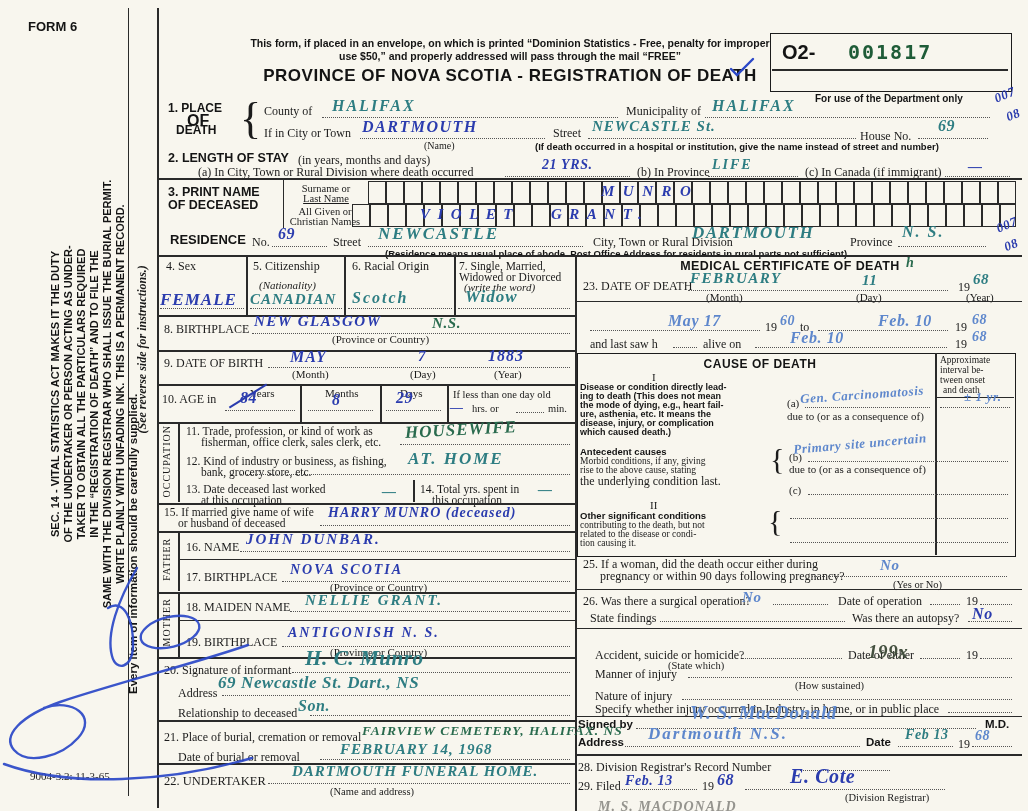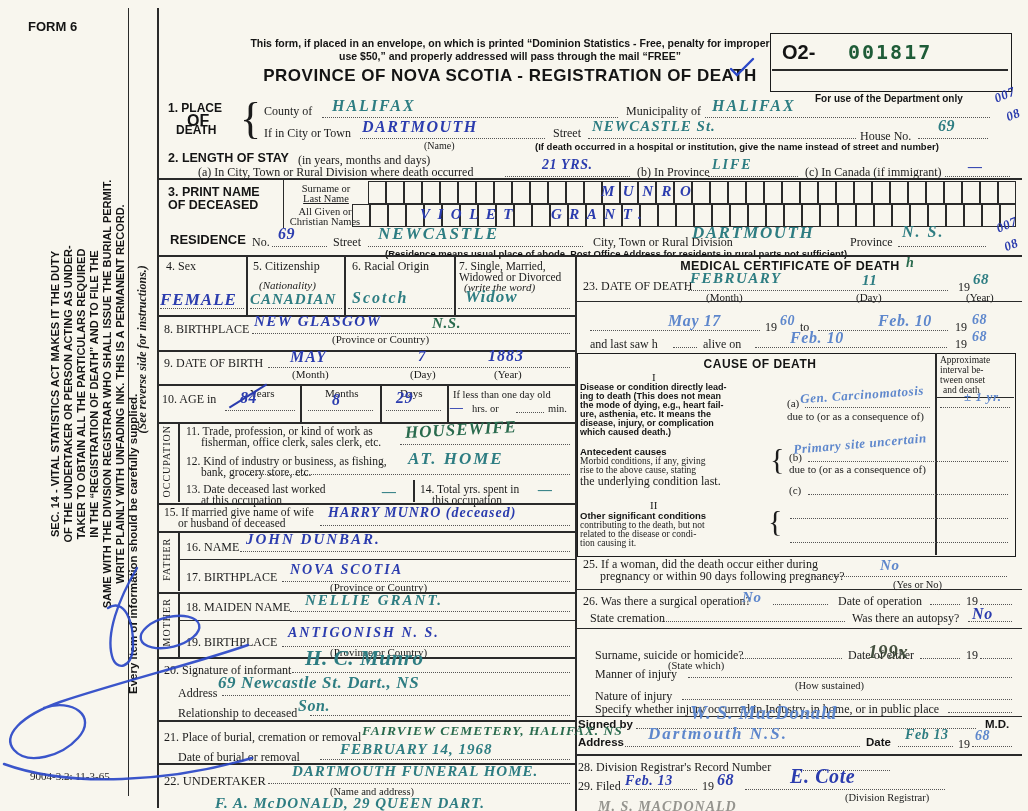--- a/index.html
+++ b/index.html
@@ -255,21 +255,20 @@
   <div class="hw c-green" style="left:362px;top:724px;font-size:13.5px;letter-spacing:1px;z-index:3">FAIRVIEW CEMETERY, HALIFAX. NS</div>
   <div class="t sr" style="left:178px;top:751px">Date of burial or removal</div>
   <i class="dots" style="left:320px;top:759px;width:250px"></i>
   <div class="hw c-teal" style="left:340px;top:742px;font-size:15px;letter-spacing:1px">FEBRUARY 14, 1968</div>
   <i class="hl" style="left:157px;top:763px;width:420px;height:1.8px"></i>
 
   <div class="t sr" style="left:164px;top:775px;font-size:12.5px">22. UNDERTAKER</div>
   <i class="dots" style="left:268px;top:783px;width:302px"></i>
   <div class="hw c-teal" style="left:292px;top:764px;font-size:15px;letter-spacing:1px">DARTMOUTH FUNERAL HOME.</div>
   <div class="t sr" style="left:330px;top:786px;font-size:10.5px">(Name and address)</div>
-  <div class="hw c-teal" style="left:215px;top:796px;font-size:15px;letter-spacing:1px">F. A. McDONALD,  29 QUEEN DART.</div>
 
   <div class="t sb ctr" style="left:600px;top:260px;width:380px;font-size:12.5px;letter-spacing:.4px">MEDICAL CERTIFICATE OF DEATH</div>
   <div class="hw c-green" style="left:906px;top:256px;font-size:14px">h</div>
 
   <div class="t sr" style="left:583px;top:280px">23. DATE OF DEATH</div>
   <i class="dots" style="left:688px;top:290px;width:260px"></i>
   <div class="hw c-teal" style="left:690px;top:271px;font-size:15px;letter-spacing:1.5px">FEBRUARY</div>
   <div class="t sr" style="left:706px;top:292px;font-size:11px">(Month)</div>
   <div class="hw c-teal" style="left:862px;top:273px;font-size:15px">11</div>
   <div class="t sr" style="left:856px;top:292px;font-size:11px">(Day)</div>
@@ -347,28 +346,28 @@
   <div class="t sr" style="left:893px;top:579px;font-size:10.5px">(Yes or No)</div>
   <i class="hl" style="left:577px;top:589px;width:445px;height:1.4px"></i>
 
   <div class="t sr" style="left:583px;top:595px">26. Was there a surgical operation?</div>
   <i class="dots" style="left:773px;top:604px;width:55px"></i>
   <div class="hw c-lblue" style="left:742px;top:590px;font-size:15px">No</div>
   <div class="t sr" style="left:838px;top:595px">Date of operation</div>
   <i class="dots" style="left:930px;top:604px;width:30px"></i>
   <div class="t sr" style="left:966px;top:595px">19</div>
   <i class="dots" style="left:980px;top:604px;width:32px"></i>
-  <div class="t sr" style="left:590px;top:612px">State cremation</div>
+  <div class="t sr" style="left:590px;top:612px">State findings</div>
   <i class="dots" style="left:660px;top:621px;width:185px"></i>
   <div class="t sr" style="left:852px;top:612px">Was there an autopsy?</div>
   <i class="dots" style="left:968px;top:621px;width:44px"></i>
   <div class="hw c-blue" style="left:972px;top:606px;font-size:16px">No</div>
   <i class="hl" style="left:577px;top:628px;width:445px;height:1.4px"></i>
 
-  <div class="t sr" style="left:595px;top:649px">Surname, suicide or homicide?</div>
+  <div class="t sr" style="left:595px;top:649px">Accident, suicide or homicide?</div>
   <i class="dots" style="left:742px;top:658px;width:100px"></i>
   <div class="t sr" style="left:668px;top:660px;font-size:10.5px">(State which)</div>
   <div class="t sr" style="left:848px;top:649px">Date of either</div>
   <i class="dots" style="left:920px;top:658px;width:40px"></i>
   <div class="t sr" style="left:966px;top:649px">19</div>
   <i class="dots" style="left:980px;top:658px;width:32px"></i>
   <div class="hw" style="left:868px;top:642px;font-size:19px;color:#44503f">199x</div>
   <div class="t sr" style="left:595px;top:668px">Manner of injury</div>
   <i class="dots" style="left:688px;top:677px;width:324px"></i>
   <div class="t sr" style="left:795px;top:680px;font-size:10.5px">(How sustained)</div>

